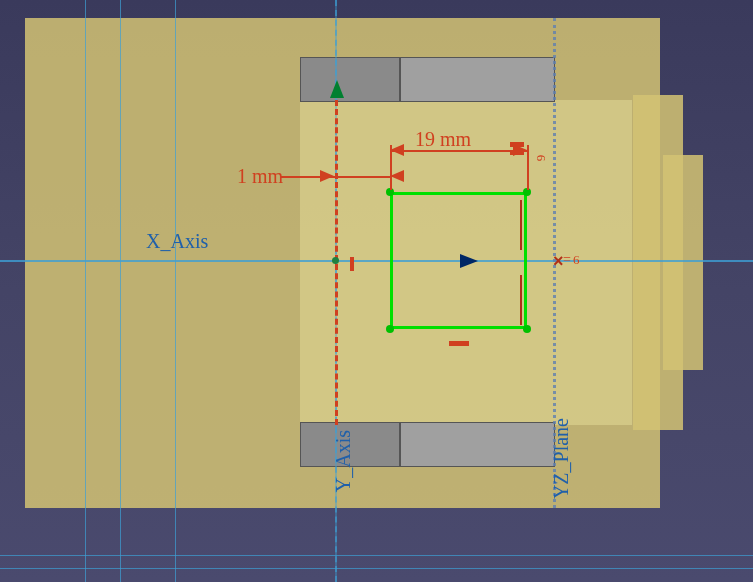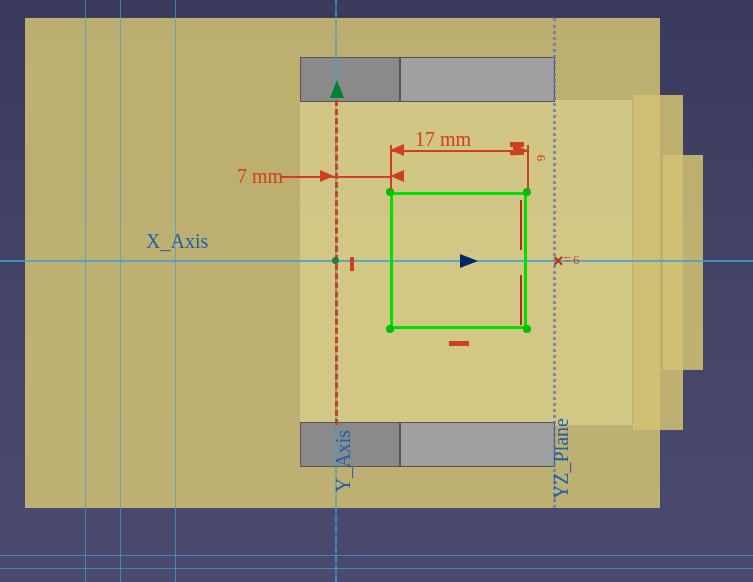--- a/index.html
+++ b/index.html
@@ -263,27 +263,27 @@
 
   <div class="nav-arrow-up"></div>
   <div class="nav-arrow-right"></div>
   <div class="origin-dot"></div>
 
   <div class="dim-line-h" style="left:390px; top:150px; width:137px"></div>
   <div class="dim-arrow-left" style="left:390px; top:144px"></div>
   <div class="dim-arrow-right" style="left:513px; top:144px"></div>
   <div class="dim-line-v" style="left:390px; top:145px; height:45px"></div>
   <div class="dim-line-v" style="left:527px; top:145px; height:45px"></div>
-  <div class="dim-text" style="left:415px; top:128px">17 mm</div>
+  <div class="dim-text" style="left:415px; top:128px">19 mm</div>
 
   <div class="dim-line-h" style="left:280px; top:176px; width:55px"></div>
   <div class="dim-arrow-right" style="left:320px; top:170px"></div>
   <div class="dim-arrow-left" style="left:390px; top:170px"></div>
   <div class="dim-line-h" style="left:335px; top:176px; width:55px"></div>
-  <div class="dim-text" style="left:237px; top:165px">7 mm</div>
+  <div class="dim-text" style="left:237px; top:165px">1 mm</div>
 
   <div class="red-bar" style="left:350px; top:257px; width:4px; height:14px"></div>
   <div class="red-bar" style="left:449px; top:341px; width:20px; height:5px"></div>
   <div class="red-bar" style="left:510px; top:142px; width:14px; height:5px"></div>
   <div class="red-bar" style="left:510px; top:150px; width:14px; height:5px"></div>
 
   <div class="dim-text" style="left:563px; top:252px; font-size:14px">=</div>
   <div class="dim-text" style="left:573px; top:252px; font-size:13px">6</div>
   <div class="dim-text" style="left:538px; top:150px; font-size:13px; transform:rotate(90deg)">6</div>
   <div class="dim-line-v" style="left:520px; top:200px; height:50px; background:#b03018"></div>

